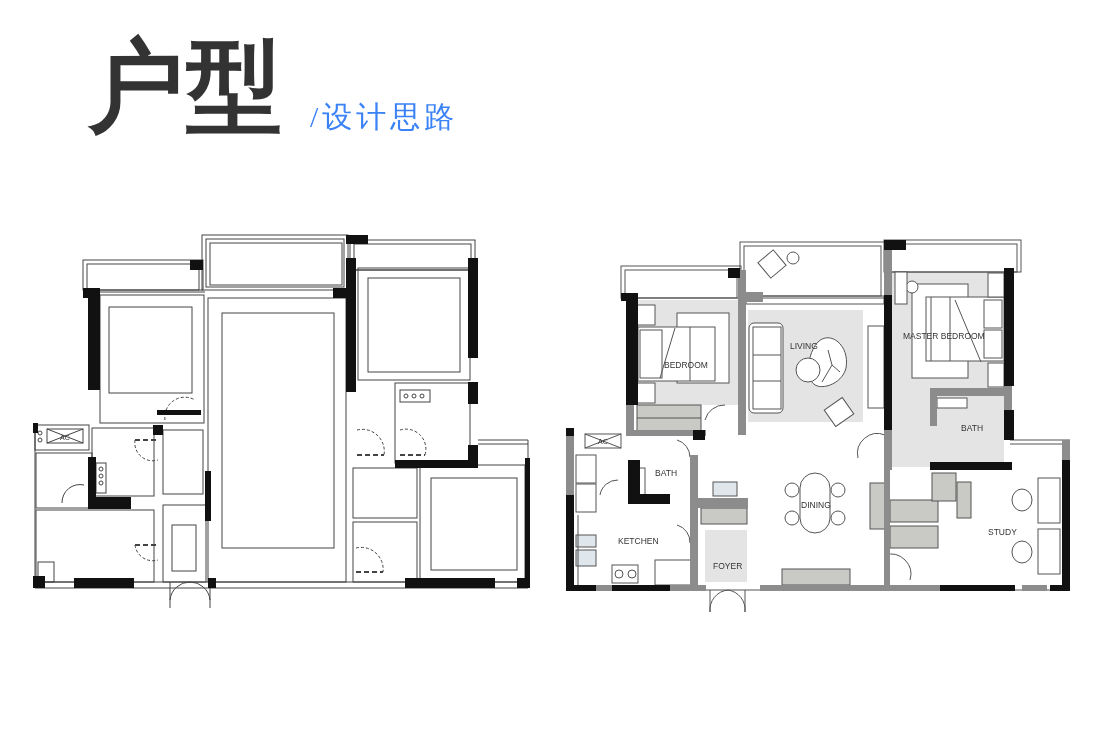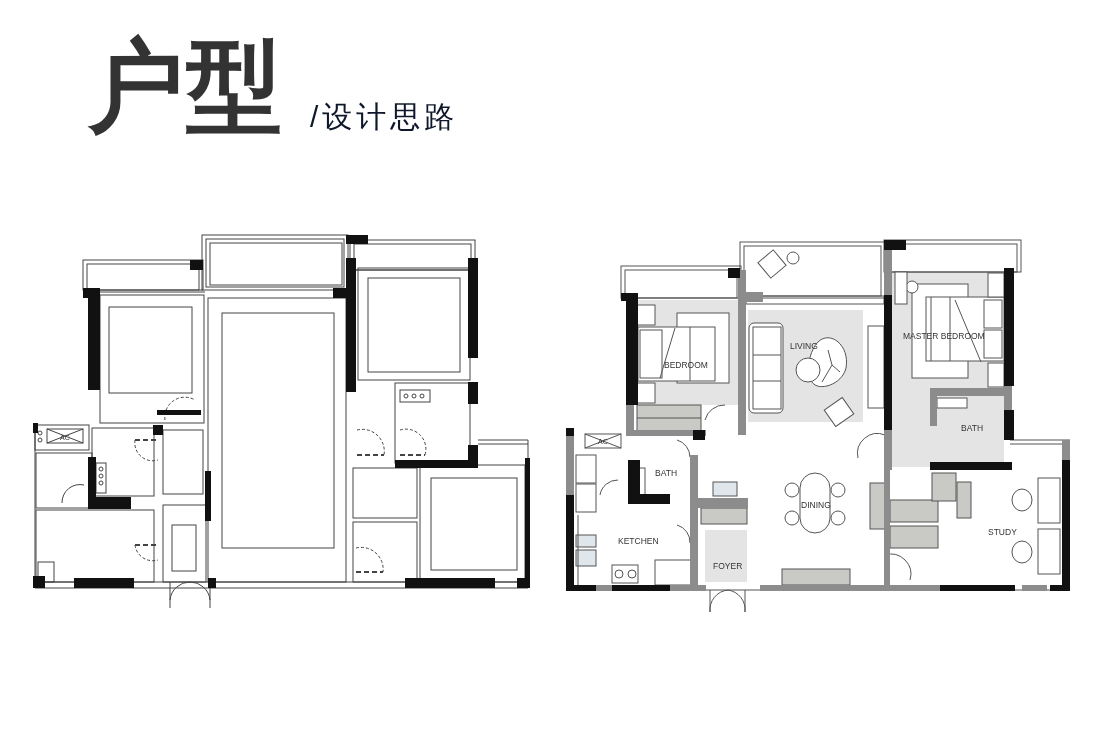--- a/index.html
+++ b/index.html
@@ -1,18 +1,18 @@
 <!DOCTYPE html>
 <html><head>
 <meta charset="utf-8">
 <style>
   html,body{margin:0;padding:0;background:#fff;}
   body{width:1100px;height:754px;position:relative;overflow:hidden;font-family:"DejaVu Sans","Liberation Sans",sans-serif;}
   .title-main{position:absolute;left:88px;top:38px;font-family:"DejaVu Serif","Liberation Serif",serif;font-weight:bold;font-size:96px;letter-spacing:2px;color:#333;line-height:1;transform:scaleY(1.05);}
-  .title-sub{position:absolute;left:310px;top:102px;font-family:Liberation Sans, sans-serif;font-size:30px;color:#0f172a;letter-spacing:4px;line-height:1;text-align:right;}
+  .title-sub{position:absolute;left:310px;top:102px;font-family:Liberation Serif, serif;font-size:30px;color:#3b82f6;letter-spacing:4px;line-height:1;text-align:right;}
   svg{position:absolute;left:0;top:0;}
   .lbl{font-family:"Liberation Sans","DejaVu Sans",sans-serif;font-size:8.5px;fill:#333;}
 </style>
 </head>
 <body>
 
 <div class="title-main">户型</div>
 <div class="title-sub">/设计思路</div>
 
 <svg width="1100" height="754" viewBox="0 0 1100 754">

